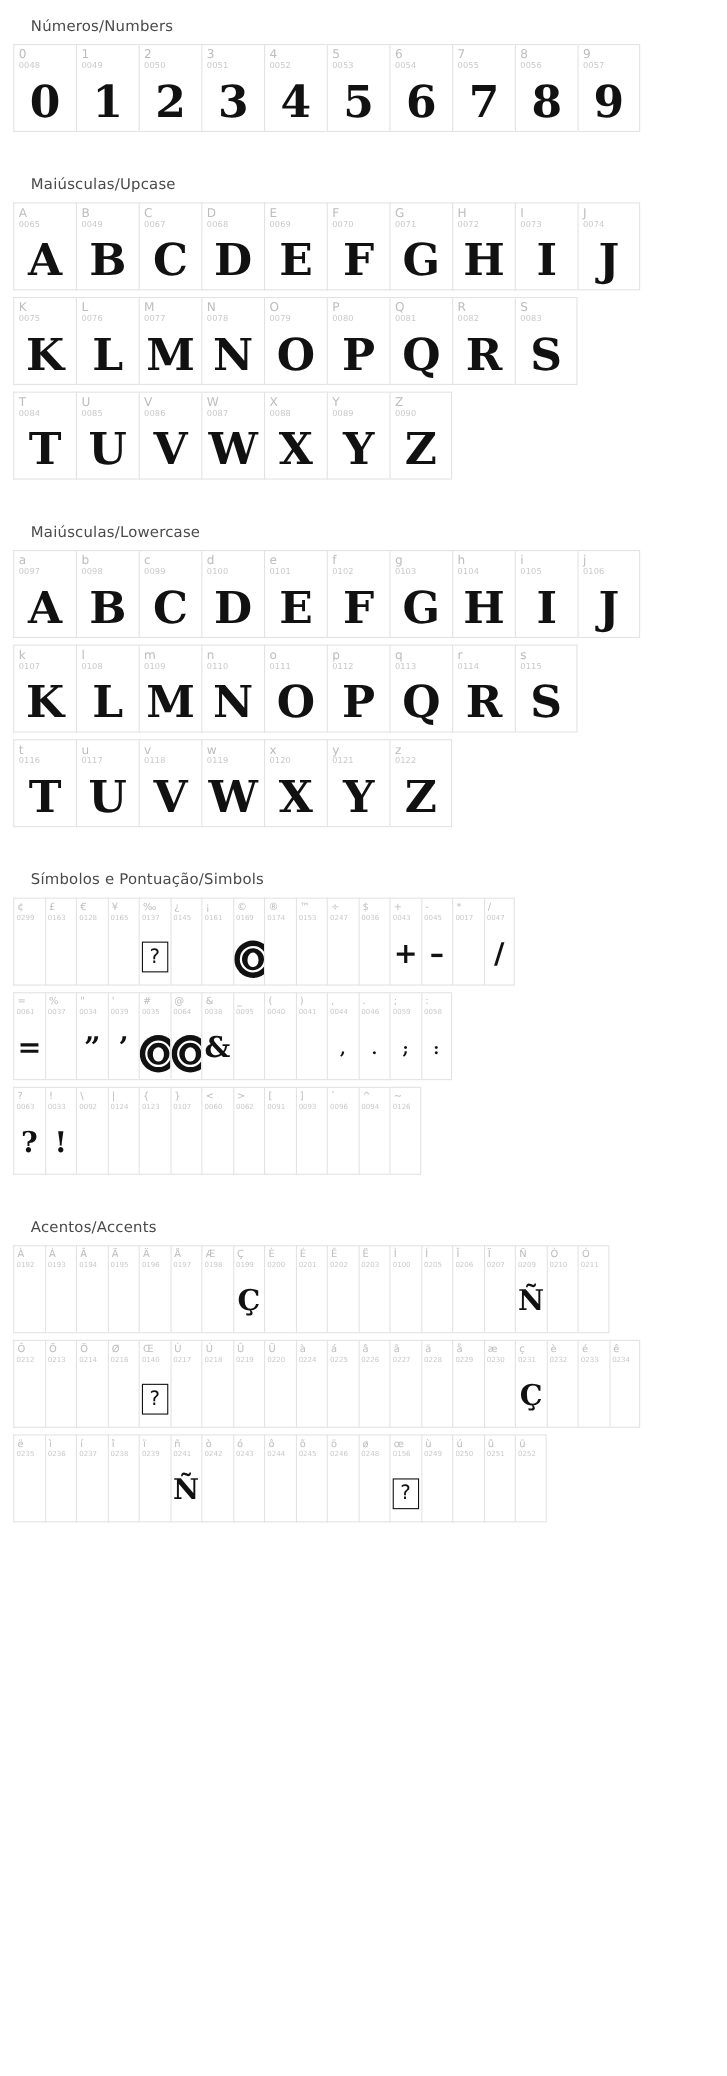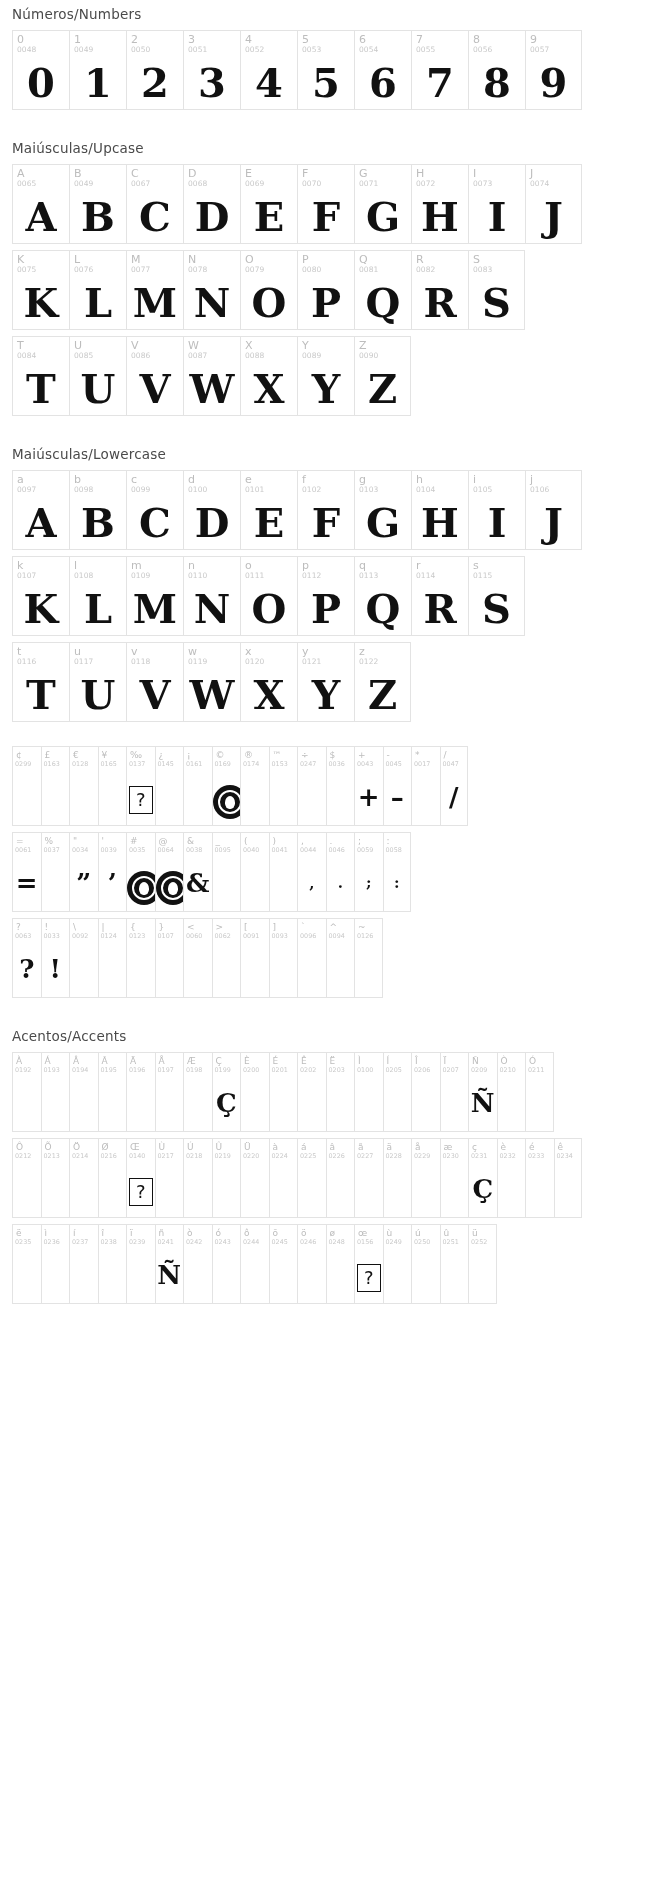--- a/index.html
+++ b/index.html
@@ -7,23 +7,24 @@
     width:661px;
     font-family:"DejaVu Sans","Liberation Sans",sans-serif;
     color:#333;
     -webkit-font-smoothing:antialiased;
   }
   .page{width:661px;padding:0 0 20px 0;box-sizing:border-box;}
   .section{margin:0 0 18px 0;}
   .section-title{
     font-size:13.5px;
     color:#4a4a4a;
-    padding:6px 0 8px 12px;
+    padding:16px 0 8px 12px;
     letter-spacing:.2px;
     font-weight:400;
+    margin-left:16px;
   }
   .rowgrid{
     display:flex;
     flex-wrap:wrap;
     margin-left:12px;
   }
   .row{display:flex;flex-wrap:nowrap;margin:0 0 6px 0;}
   .cell{
     width:57px;
     height:80px;
@@ -440,20 +441,21 @@
         <div class="cell">
             <span class="ch">z</span>
             <span class="code">0122</span>
             <span class="glyph">Z</span>
           </div>
       </div>
     </div>
   </div>
 
   <div class="section">
+    <div class="section-title">Símbolos e Pontuação/Simbols</div>
     <div class="rowgrid">
 
       <div class="row">
         <div class="cell n">
             <span class="ch">¢</span>
             <span class="code">0299</span>
           </div>
         <div class="cell n">
             <span class="ch">£</span>
             <span class="code">0163</span>

